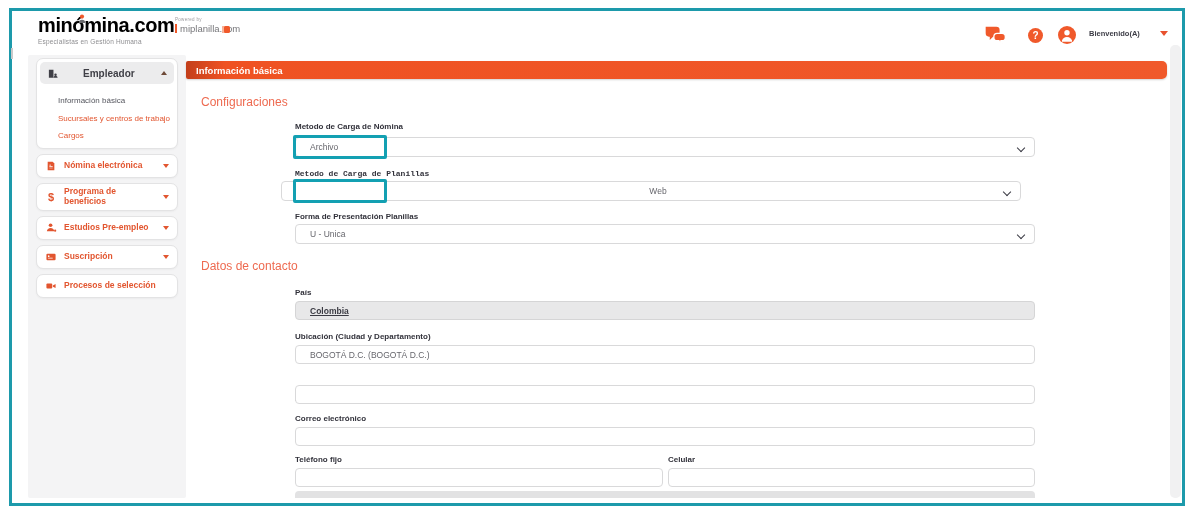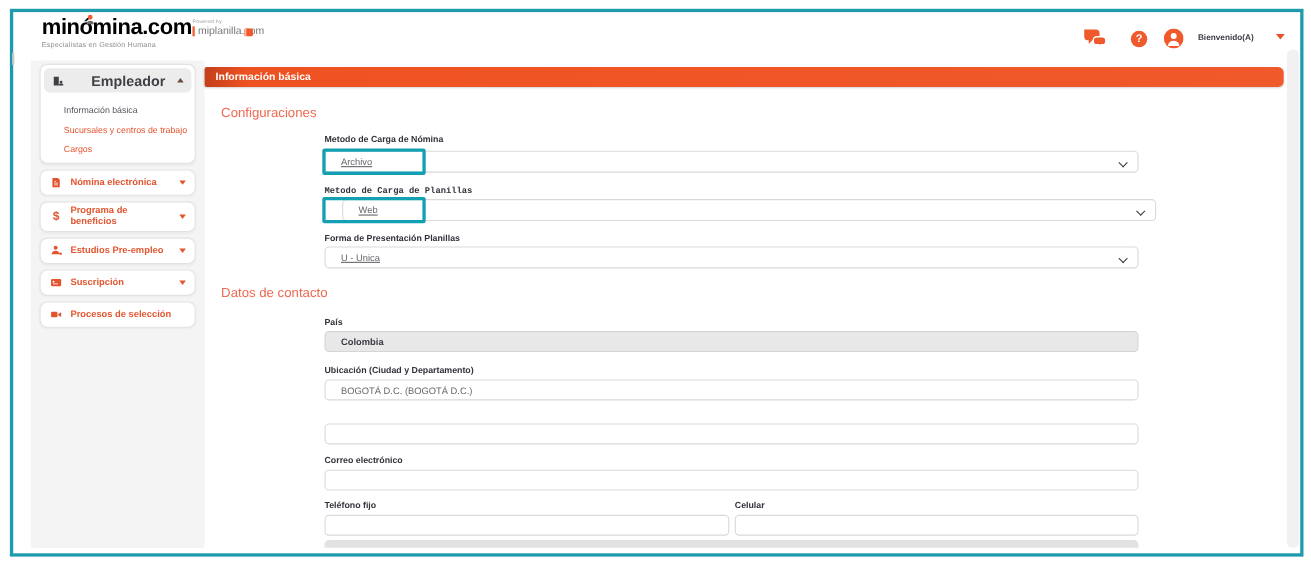--- a/index.html
+++ b/index.html
@@ -23,21 +23,21 @@
   .hdr-caret { width:0; height:0; border-left:4px solid transparent;
                border-right:4px solid transparent; border-top:5px solid #e8512e; }
 
   
   .side-panel { left:28px; top:55px; width:158px; height:443px; background:#f4f4f5;
                 border-radius:2px; padding:3px 8px 0 8px; }
   .card { background:#ffffff; border:1px solid #e3e3e4; border-radius:7px;
           box-shadow:0 1px 2px rgba(0,0,0,0.04); }
   .grp-head { height:22px; margin:3px; background:#ececed; border-radius:5px;
               display:flex; align-items:center; padding:0 7px; gap:6px; }
-  .grp-head span.lbl { font-size:13px; font-weight:700; color:#3f3f46;padding-left:18px; }
+  .grp-head span.lbl { font-size:10px; font-weight:700; color:#3f3f46;padding-left:18px; }
   .caret-up { width:0; height:0; border-left:3.5px solid transparent;
               border-right:3.5px solid transparent; border-bottom:4.5px solid #6e4a38;
               margin-left:auto; }
   .caret-dn { width:0; height:0; border-left:3.5px solid transparent;
               border-right:3.5px solid transparent; border-top:4.5px solid #e2552f;
               margin-left:auto; }
   .subitems { padding:1px 6px 7px 21px; }
   .subitems .sub { font-size:8px; line-height:1.2; margin-top:8px; cursor:pointer; }
   .sub.active { color:#55565e; }
   .sub.link { color:#e2552f; }
@@ -52,21 +52,21 @@
   .title-bar { left:186px; top:61px; width:981px; height:18px;
                background:linear-gradient(90deg,#c33f1b 0%,#ef5222 4%,#f0592b 100%);
                border-radius:2px 5px 5px 2px; display:flex; align-items:center;
                box-shadow:0 1px 2px rgba(0,0,0,0.18); }
   .title-bar span { color:#ffffff; font-size:9.5px; font-weight:700; padding-left:10px; }
   .section-h { font-size:12px; color:#ee6a50; }
   .flabel { font-size:8px; font-weight:700; color:#32323b; }
   .control { width:740px; height:20px; background:#ffffff; border:1px solid #d9d9da;
              border-radius:4px; display:flex; align-items:center; padding-left:14px;
              font-size:8.5px; color:#66666c; position:absolute; }
-  .control.sel { cursor:pointer;text-decoration:underline; }
+  .control.sel { cursor:pointer; }
   .chev { position:absolute; right:10px; top:7px; width:6px; height:6px;
           border-right:1.7px solid #3a3a44; border-bottom:1.7px solid #3a3a44;
           transform:rotate(45deg); }
   .control.disabled { background:#e8e8e9; border-color:#d5d5d6; color:#3b3b43;
                       font-weight:600; }
   .tinput { height:19px; }
   .hl-box { position:absolute; width:94px; height:24px; border:3px solid #13a0b2;
             border-radius:2px; pointer-events:none; }
   .cut-bar { left:295px; top:491px; width:740px; height:7px; background:#e2e2e3;
              border-radius:4px 4px 0 0; }
@@ -204,36 +204,36 @@
 <div class="abs section-h" style="left:201px;top:95px;">Configuraciones</div>
 
 <div class="abs flabel" style="left:295px;top:122px;">Metodo de Carga de Nómina</div>
 <div class="control sel" style="left:295px;top:137px;">
   <span>Archivo</span>
   <span class="chev"></span>
 </div>
 <div class="hl-box" style="left:293px;top:135px;"></div>
 
 <div class="abs flabel" style="left:295px;top:169px;font-family:Liberation Mono, monospace;">Metodo de Carga de Planillas</div>
-<div class="control sel" style="left:311px;top:181px;">
+<div class="control sel" style="left:281px;top:181px;justify-content:center;">
   <span>Web</span>
   <span class="chev"></span>
 </div>
 <div class="hl-box" style="left:293px;top:179px;"></div>
 
 <div class="abs flabel" style="left:295px;top:212px;">Forma de Presentación Planillas</div>
 <div class="control sel" style="left:295px;top:224px;">
   <span>U - Unica</span>
   <span class="chev"></span>
 </div>
 
 <div class="abs section-h" style="left:201px;top:259px;">Datos de contacto</div>
 
 <div class="abs flabel" style="left:295px;top:288px;">País</div>
-<div class="control tinput disabled" style="left:295px;top:301px;">
+<div class="control tinput disabled" style="left:295px;top:301px;text-decoration:underline;">
   <span>Colombia</span>
 </div>
 
 <div class="abs flabel" style="left:295px;top:332px;">Ubicación (Ciudad y Departamento)</div>
 <div class="control tinput" style="left:295px;top:345px;">
   <span>BOGOTÁ D.C. (BOGOTÁ D.C.)</span>
 </div>
 
 <div class="abs flabel" style="left:295px;top:394px;">Dirección</div>
 <div class="control tinput" style="left:295px;top:385px;">

